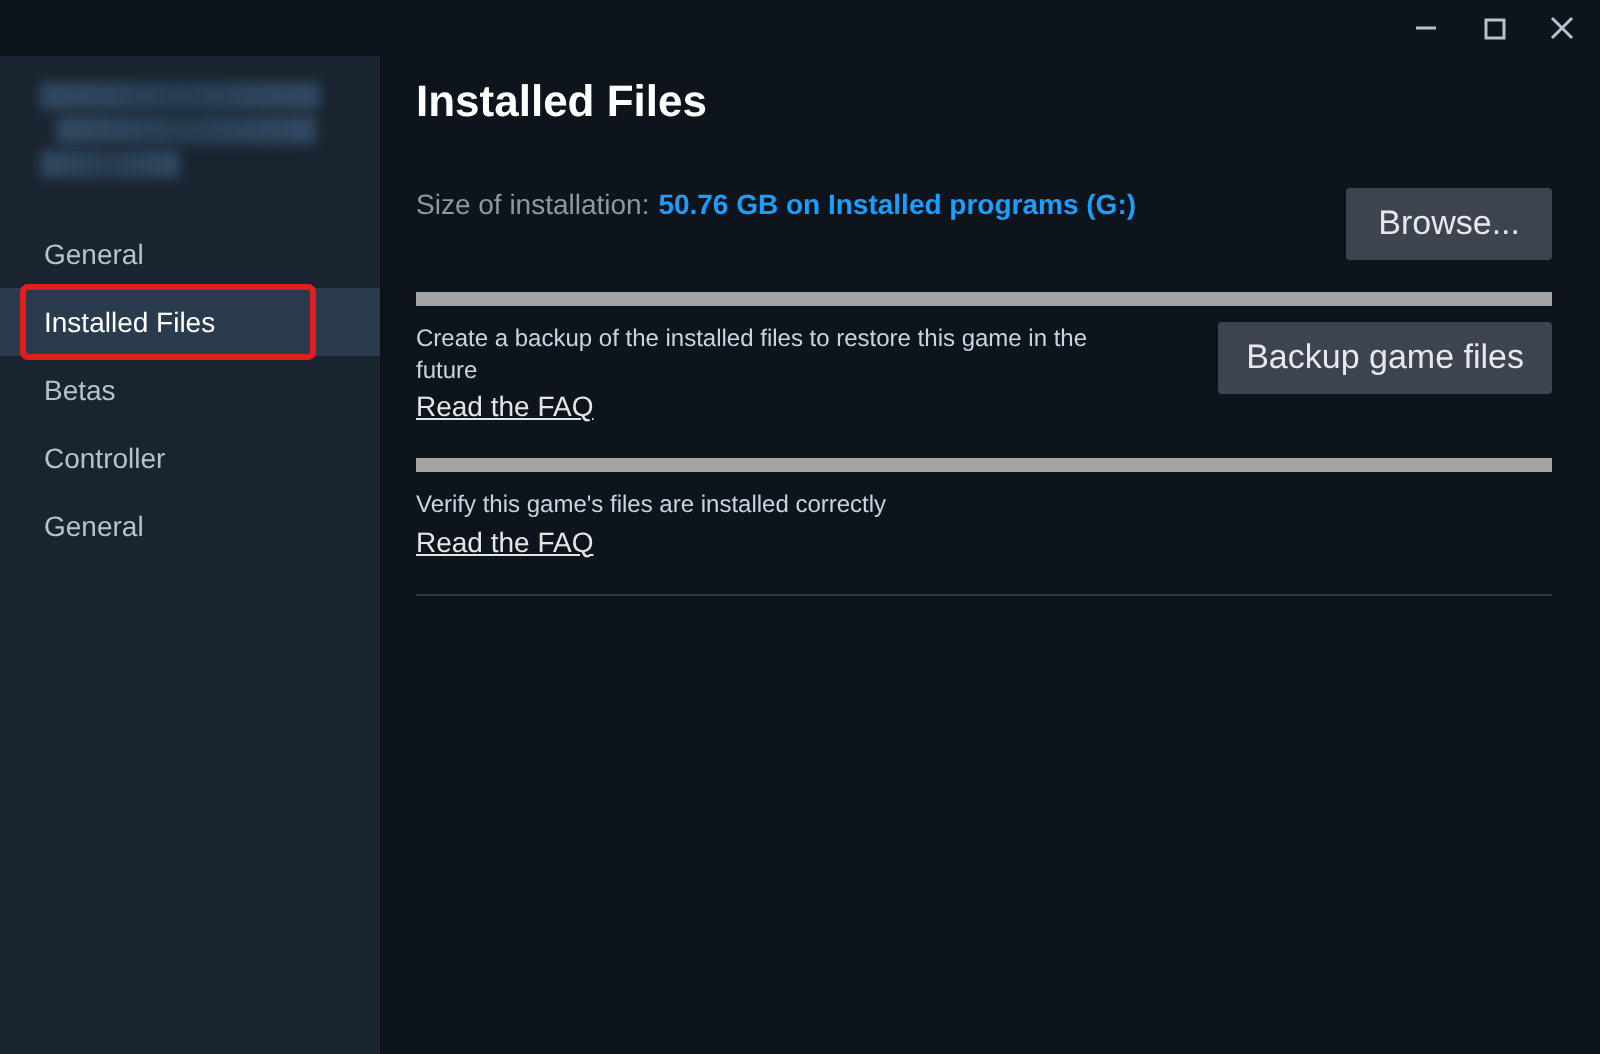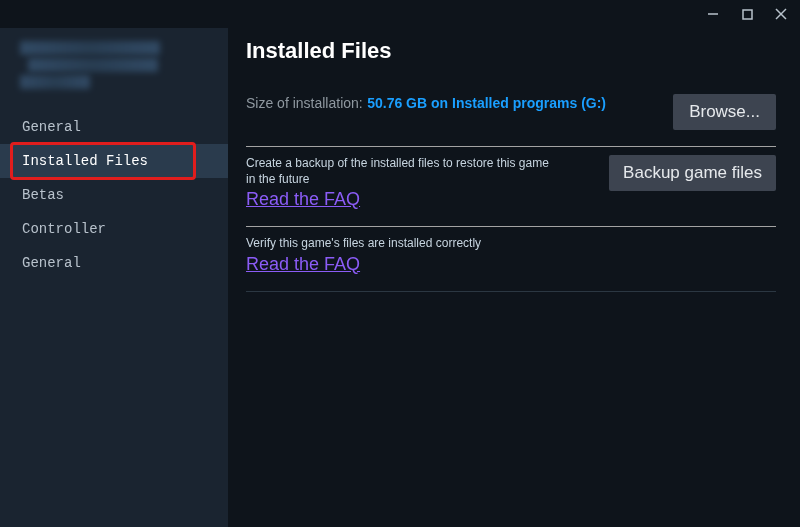--- a/index.html
+++ b/index.html
@@ -2,40 +2,40 @@
 <html><head>
 <meta charset="utf-8">
 <style>
   * { margin: 0; padding: 0; box-sizing: border-box; }
   html, body { width: 800px; height: 527px; font-family: Arial, Helvetica, sans-serif; background: #0e141b; color: #c7d5e0; overflow: hidden; }
   .window { display: flex; flex-direction: column; width: 800px; height: 527px; background: #0e141b; }
   .titlebar { height: 28px; display: flex; justify-content: flex-end; align-items: center; padding: 0 6px; gap: 8px; }
   .wbtn { width: 26px; height: 20px; display: flex; align-items: center; justify-content: center; color: #b8c2cc; cursor: pointer; }
   .wbtn svg { display: block; }
   .body { flex: 1; display: flex; min-height: 0; }
-  .sidebar { width: 228px; background: #1a2430; padding-top: 4px; font-family: Liberation Mono, monospace; }
+  .sidebar { width: 190px; background: #1a2430; padding-top: 4px; }
   .game-hdr { padding: 6px 20px 18px 20px; }
   .blur-line { height: 14px; margin: 3px 0; border-radius: 2px; background: linear-gradient(90deg,#3b5a7a 0%, #2e4760 50%, #3b5a7a 100%); filter: blur(3px); opacity: .7; }
   .blur-line.w1 { width: 140px; }
   .blur-line.w2 { width: 130px; margin-left: 8px; }
   .blur-line.w3 { width: 70px; }
   .navlist { display: flex; flex-direction: column; }
   .navitem { padding: 9px 22px; font-size: 14px; color: #b8c2cc; cursor: pointer; }
   .navitem.active { background: #2a3b4d; color: #ffffff; }
   .navitem.highlight { position: relative; }
   .navitem.highlight::after { content:""; position:absolute; left:10px; right:32px; top:-2px; bottom:-2px; border:3px solid #e11d1d; border-radius:4px; pointer-events:none; }
   .main { flex: 1; padding: 10px 24px 0 18px; background: #0e141b; min-width:0; }
   h1 { color: #ffffff; font-size: 22px; font-weight: 700; margin-bottom: 22px; }
-  .row { display: flex; align-items: flex-start; justify-content: space-between; padding: 8px 0 16px 0; border-bottom: 1px solid #a3a3a3; gap: 16px; }
+  .row { display: flex; align-items: flex-start; justify-content: space-between; padding: 8px 0 16px 0; border-bottom: 7px solid #a3a3a3; gap: 16px; }
   .row:last-of-type { border-bottom: 1px solid #2b3742; }
   .row .left { flex: 1; min-width: 0; }
   .sizelabel { font-size: 14px; color: #8f98a0; }
   .sizeval { color: #1a9fff; font-weight: 600; }
   .desc { font-size: 12px; color: #c7d5e0; line-height: 1.35; }
-  .faq { font-size: 18px; color: #8b5cf6; text-decoration: underline; margin-top: 2px; cursor: pointer; display: inline-block; }
+  .faq { font-size: 14px; color: #e5e5e5; text-decoration: underline; margin-top: 2px; cursor: pointer; display: inline-block; }
   .btn { background: #3d4450; color: #e6e9ec; border: none; padding: 8px 16px; font-size: 17px; border-radius: 2px; cursor: pointer; white-space: nowrap; }
   .btn.wide { padding: 8px 14px; margin-left: 32px; }
   .verify-wrap { position: relative; display: inline-block; }
   .verify-wrap::after { content:""; position:absolute; left:-6px; right:-6px; top:-6px; bottom:-6px; border:3px solid #e11d1d; border-radius:4px; pointer-events:none; }
 </style>
 </head>
 <body>
 
 <div class="window">
 

